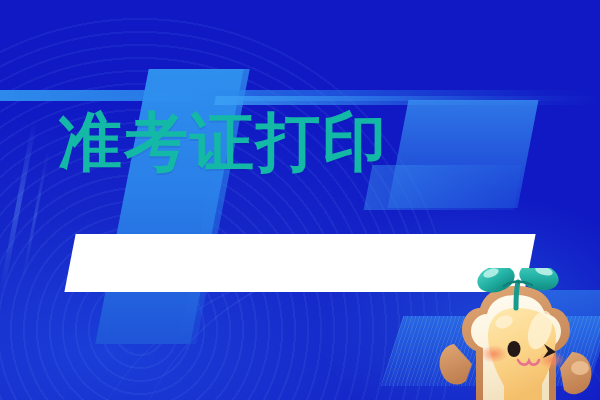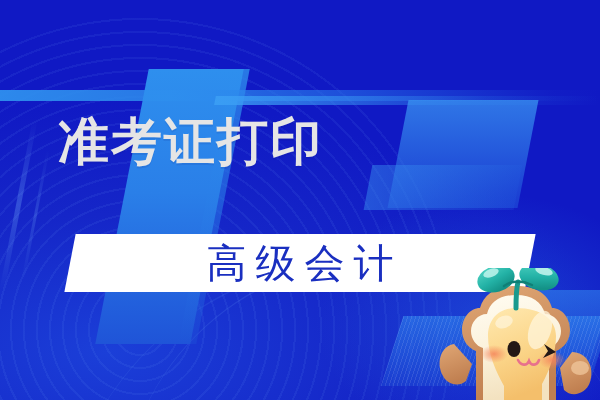--- a/index.html
+++ b/index.html
@@ -180,22 +180,22 @@
     border-top: 2px solid rgba(120,180,255,.11);
     border-radius: 50% 50% 0 0 / 100% 100% 0 0;
     pointer-events: none;
   }
 
   
   .headline {
     position: absolute;
     left: 58px;
     top: 104px;
-    color: #e5e5e5;
-    font-size: 51px;
+    color: #14b8a6;
+    font-size: 64px;
     line-height: 76px;
     font-weight: bold;
     letter-spacing: 2px;
     white-space: nowrap;
     font-family: "DejaVu Sans", "Liberation Sans", sans-serif;
     text-shadow: 0 2px 0 rgba(10,20,120,.10);
   }
 
   
   .subbanner {
@@ -259,21 +259,20 @@
   <div class="panel-right-2"></div>
 
   <div class="panel-mascot-tall"></div>
   <div class="panel-mascot">
     <div class="panel-mascot-tex"></div>
   </div>
 
   <div class="headline">准考证打印</div>
 
   <div class="subbanner"></div>
-  <div class="subtitle">高级会计</div>
 
   <div class="mascot">
     <svg width="168" height="132" viewBox="0 0 168 132" xmlns="http://www.w3.org/2000/svg">
       <defs>
         <linearGradient id="gFace" x1="0" y1="0" x2="0.3" y2="1">
           <stop offset="0%" stop-color="#FFE9B0"></stop>
           <stop offset="55%" stop-color="#FBD589"></stop>
           <stop offset="100%" stop-color="#F4BF6B"></stop>
         </linearGradient>
         <linearGradient id="gBread" x1="0" y1="0" x2="0.2" y2="1">

